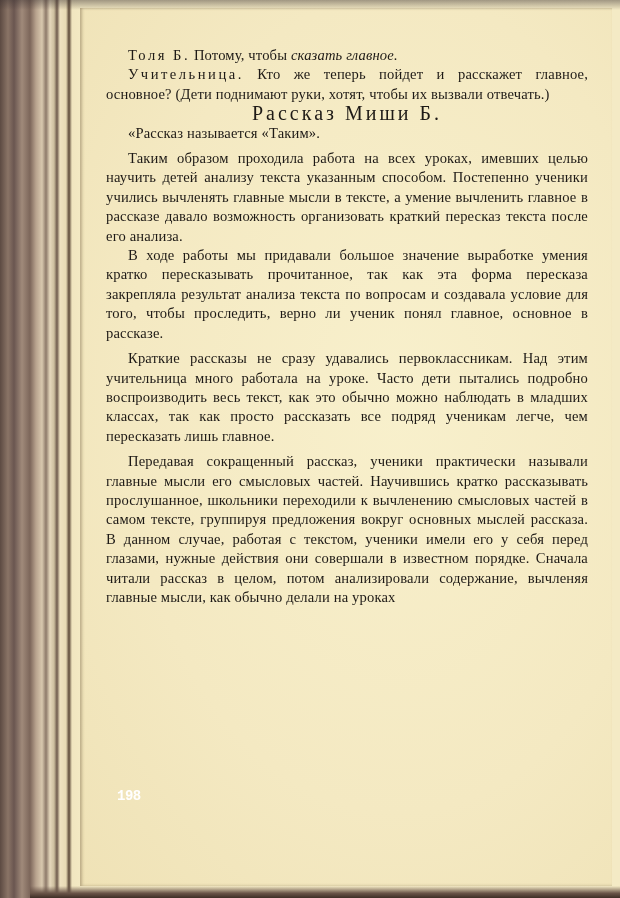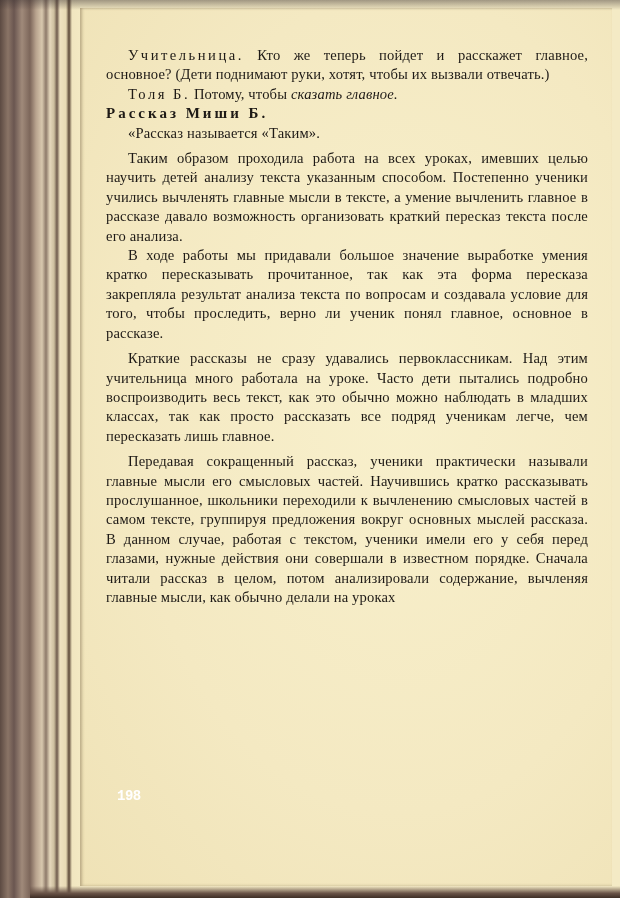--- a/index.html
+++ b/index.html
@@ -32,43 +32,43 @@
   .text-block {
     position: absolute; left: 106px; top: 46px; width: 482px;
     font-family: "Liberation Serif", "DejaVu Serif", serif;
     font-size: 14.6px; line-height: 19.4px; color: #1e1a16;
     text-align: justify; letter-spacing: 0.15px;
   }
   .text-block p { margin: 0; text-indent: 22px; }
   .speaker { letter-spacing: 2.5px; }
   .italic { font-style: italic; }
   .heading {
-    letter-spacing: 3px; font-weight: bold;
-    margin: 4px 0 2px 0; text-indent: 0 !important; font-size: 15px;
+    text-align: center; letter-spacing: 3px; font-weight: normal;
+    margin: 4px 0 2px 0; text-indent: 0 !important; font-size: 20px;
   }
   .para-gap { margin-top: 6px !important; }
   .page-number {
     position: absolute; left: 117px; top: 788px;
     font-family: Liberation Mono, monospace;
     font-size: 14px; font-weight: bold; color: #ffffff; letter-spacing: -0.5px;
   }
 </style>
 </head>
 <body>
 
 <div class="page-stack"></div>
 <div class="page"></div>
 <div class="top-shadow"></div>
 
 <div class="text-block">
   <p>
-    <span class="speaker">Учительница.</span><span> Кто же теперь пойдет и расскажет главное, основное? (Дети поднимают руки, хотят, чтобы их вызвали отвечать.)</span>
+    <span class="speaker">Толя Б.</span><span> Потому, чтобы </span><span class="italic">сказать главное.</span>
   </p>
   <p>
-    <span class="speaker">Толя Б.</span><span> Потому, чтобы </span><span class="italic">сказать главное.</span>
+    <span class="speaker">Учительница.</span><span> Кто же теперь пойдет и расскажет главное, основное? (Дети поднимают руки, хотят, чтобы их вызвали отвечать.)</span>
   </p>
 
   <p class="heading">Рассказ Миши Б.</p>
   <p>«Рассказ называется «Таким».</p>
 
   <p class="para-gap">Таким образом проходила работа на всех уроках, имевших целью научить детей анализу текста указанным способом. Постепенно ученики учились вычленять главные мысли в тексте, а умение вычленить главное в рассказе давало возможность организовать краткий пересказ текста после его анализа.</p>
   <p>В ходе работы мы придавали большое значение выработке умения кратко пересказывать прочитанное, так как эта форма пересказа закрепляла результат анализа текста по вопросам и создавала условие для того, чтобы проследить, верно ли ученик понял главное, основное в рассказе.</p>
   <p class="para-gap">Краткие рассказы не сразу удавались первоклассникам. Над этим учительница много работала на уроке. Часто дети пытались подробно воспроизводить весь текст, как это обычно можно наблюдать в младших классах, так как просто рассказать все подряд ученикам легче, чем пересказать лишь главное.</p>
   <p class="para-gap">Передавая сокращенный рассказ, ученики практически называли главные мысли его смысловых частей. Научившись кратко рассказывать прослушанное, школьники переходили к вычленению смысловых частей в самом тексте, группируя предложения вокруг основных мыслей рассказа. В данном случае, работая с текстом, ученики имели его у себя перед глазами, нужные действия они совершали в известном порядке. Сначала читали рассказ в целом, потом анализировали содержание, вычленяя главные мысли, как обычно делали на уроках</p>
 </div>

